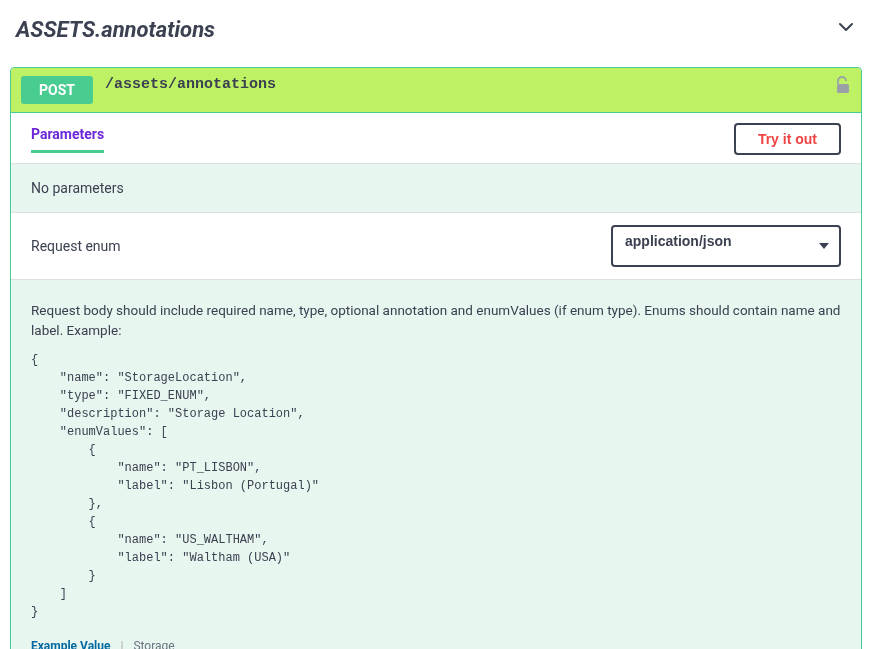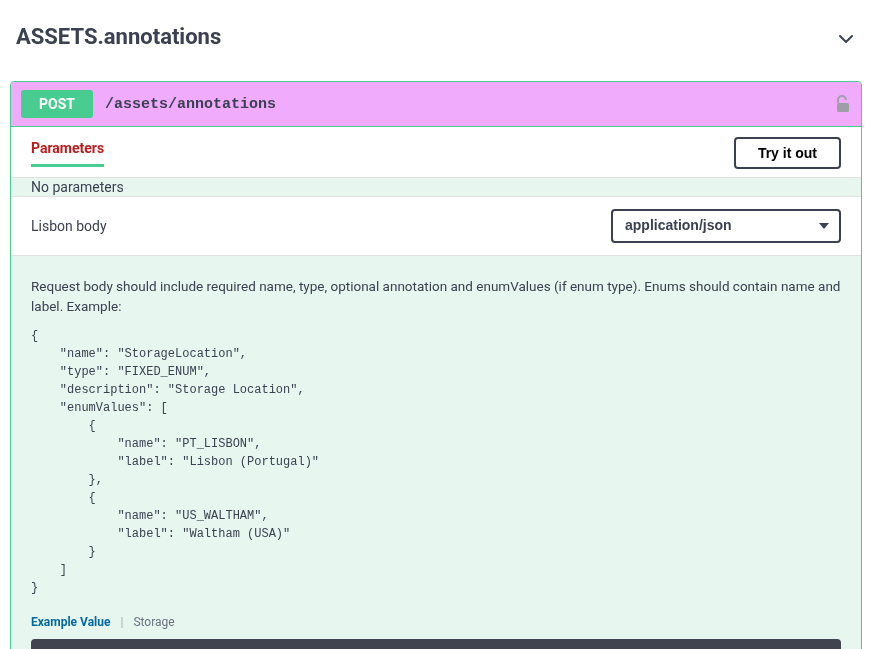--- a/index.html
+++ b/index.html
@@ -4,40 +4,41 @@
   <style>
     * { box-sizing: border-box; margin: 0; padding: 0; }
     body {
       font-family: -apple-system, BlinkMacSystemFont, "Segoe UI", Roboto, sans-serif;
       background: #fff;
       color: #3b4151;
       width: 872px;
     }
     .section-header {
       display: flex;
-      align-items: flex-end;
+      align-items: flex-start;
       justify-content: space-between;
-      padding: 24px 16px;
+      padding: 17px 16px;
+      font-style: italic;
     }
     .section-title {
       font-size: 22px;
       font-weight: 700;
       color: #3b4151;
     }
     .op-block {
       margin: 8px 10px;
       border: 1px solid #49cc90;
       border-radius: 4px;
       background: #e8f6f0;
     }
     .op-summary {
       display: flex;
-      align-items: center;
+      align-items: flex-start;
       padding: 8px 10px;
-      background: #f0abfc;
+      background: #bef264;
       border-bottom: 1px solid #49cc90;
       border-radius: 4px 4px 0 0;
     }
     .method-badge {
       background: #49cc90;
       color: #fff;
       font-weight: 700;
       font-size: 14px;
       padding: 6px 18px;
       border-radius: 3px;
@@ -65,58 +66,58 @@
       display: flex;
       align-items: center;
       justify-content: space-between;
       padding: 10px 20px 8px 20px;
       background: #fff;
       border-bottom: 1px solid #e0e0e0;
     }
     .params-tab {
       font-size: 14px;
       font-weight: 700;
-      color: #b91c1c;
+      color: #6d28d9;
       padding-bottom: 8px;
       border-bottom: 3px solid #49cc90;
     }
     .try-btn {
       background: #fff;
       border: 2px solid #3b4151;
       border-radius: 4px;
       padding: 6px 22px;
       font-size: 14px;
       font-weight: 700;
-      color: #000000;
+      color: #ef4444;
       cursor: pointer;
       text-align: center;
     }
     .no-params {
-      padding: 1px 20px;
+      padding: 16px 20px;
       font-size: 14px;
       color: #3b4151;
       background: #e8f6f0;
     }
     .req-body-header {
       display: flex;
       align-items: center;
       justify-content: space-between;
       padding: 12px 20px;
       background: #fff;
       border-top: 1px solid #e0e0e0;
       border-bottom: 1px solid #e0e0e0;
     }
     .req-body-label {
       font-size: 14px;
       color: #3b4151;
     }
     .content-type-select {
       border: 2px solid #3b4151;
       border-radius: 4px;
-      padding: 6px 30px 8px 12px;
+      padding: 6px 30px 16px 12px;
       font-size: 14px;
       font-weight: 700;
       color: #3b4151;
       background: #fff;
       appearance: none;
       position: relative;
       width: 230px;
     }
     .select-wrapper {
       position: relative;
@@ -197,21 +198,21 @@
   <div class="op-body">
 
     <div class="params-header">
       <span class="params-tab">Parameters</span>
       <button class="try-btn">Try it out</button>
     </div>
 
     <div class="no-params">No parameters</div>
 
     <div class="req-body-header">
-      <span class="req-body-label">Lisbon body</span>
+      <span class="req-body-label">Request enum</span>
       <span class="select-wrapper">
         <select class="content-type-select">
           <option>application/json</option>
         </select>
       </span>
     </div>
 
     <div class="desc-section">
       <div>Request body should include required name, type, optional annotation and enumValues (if enum type). Enums should contain name and label. Example:</div>
       <div class="example-json">{

